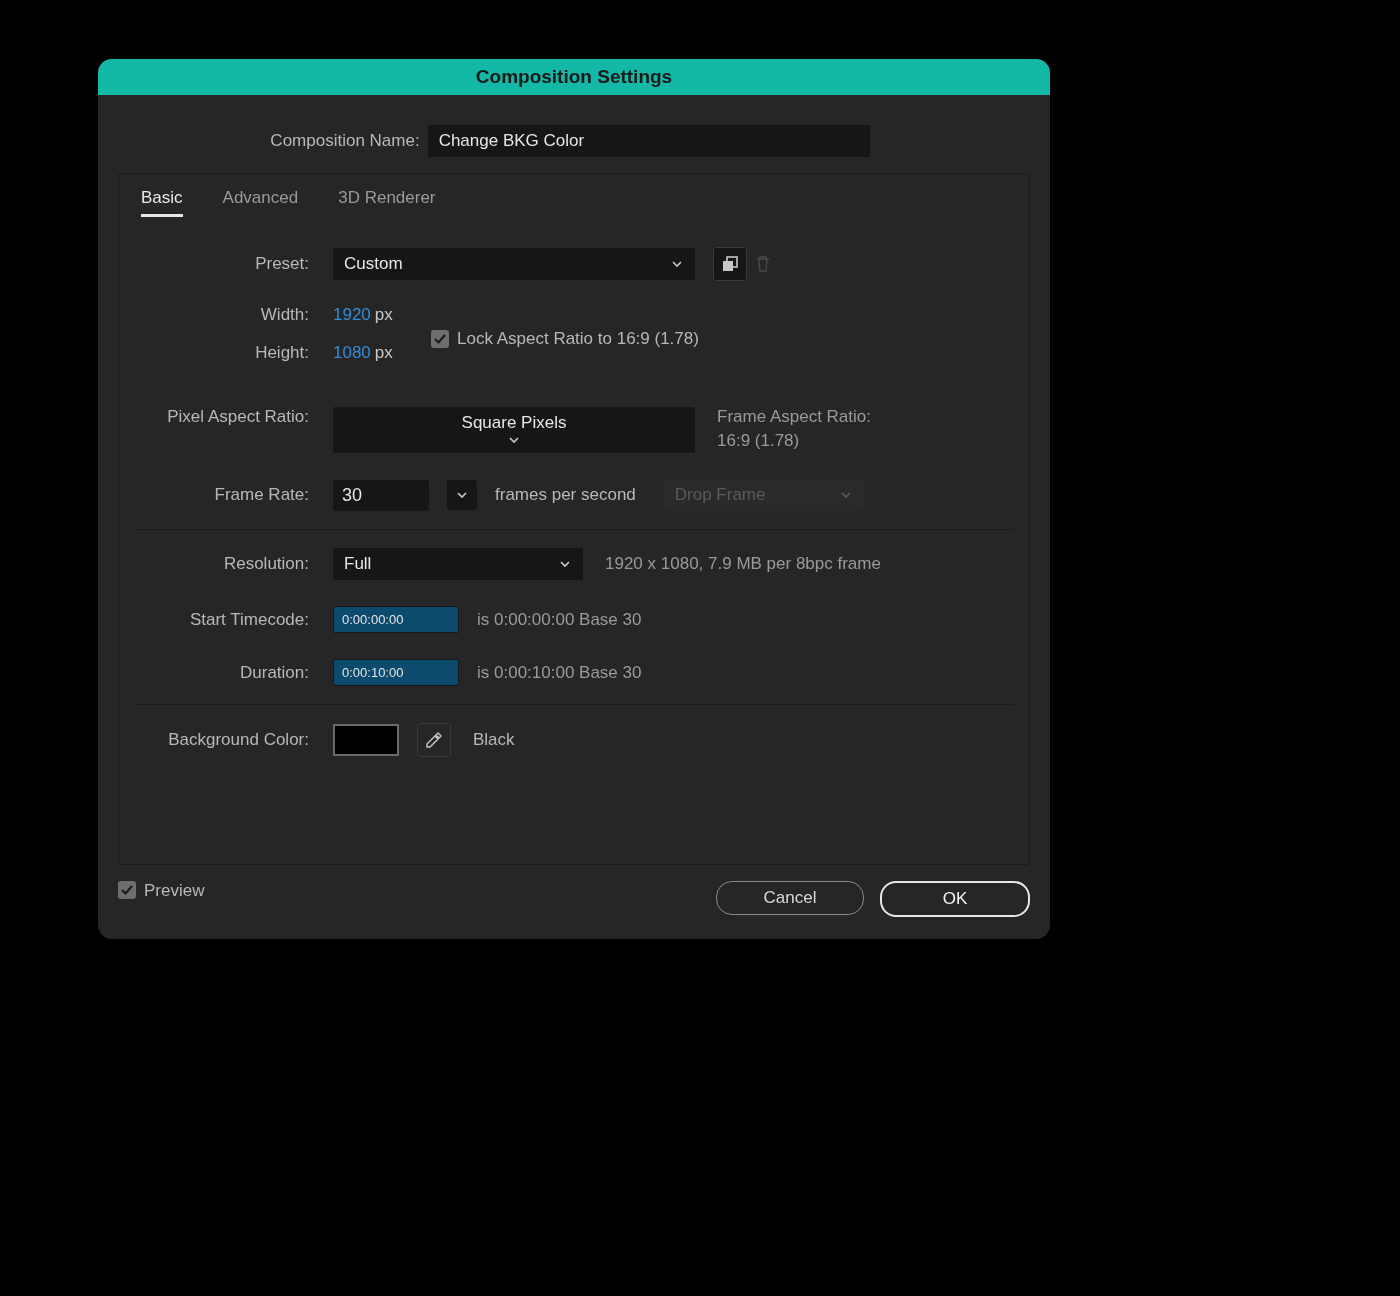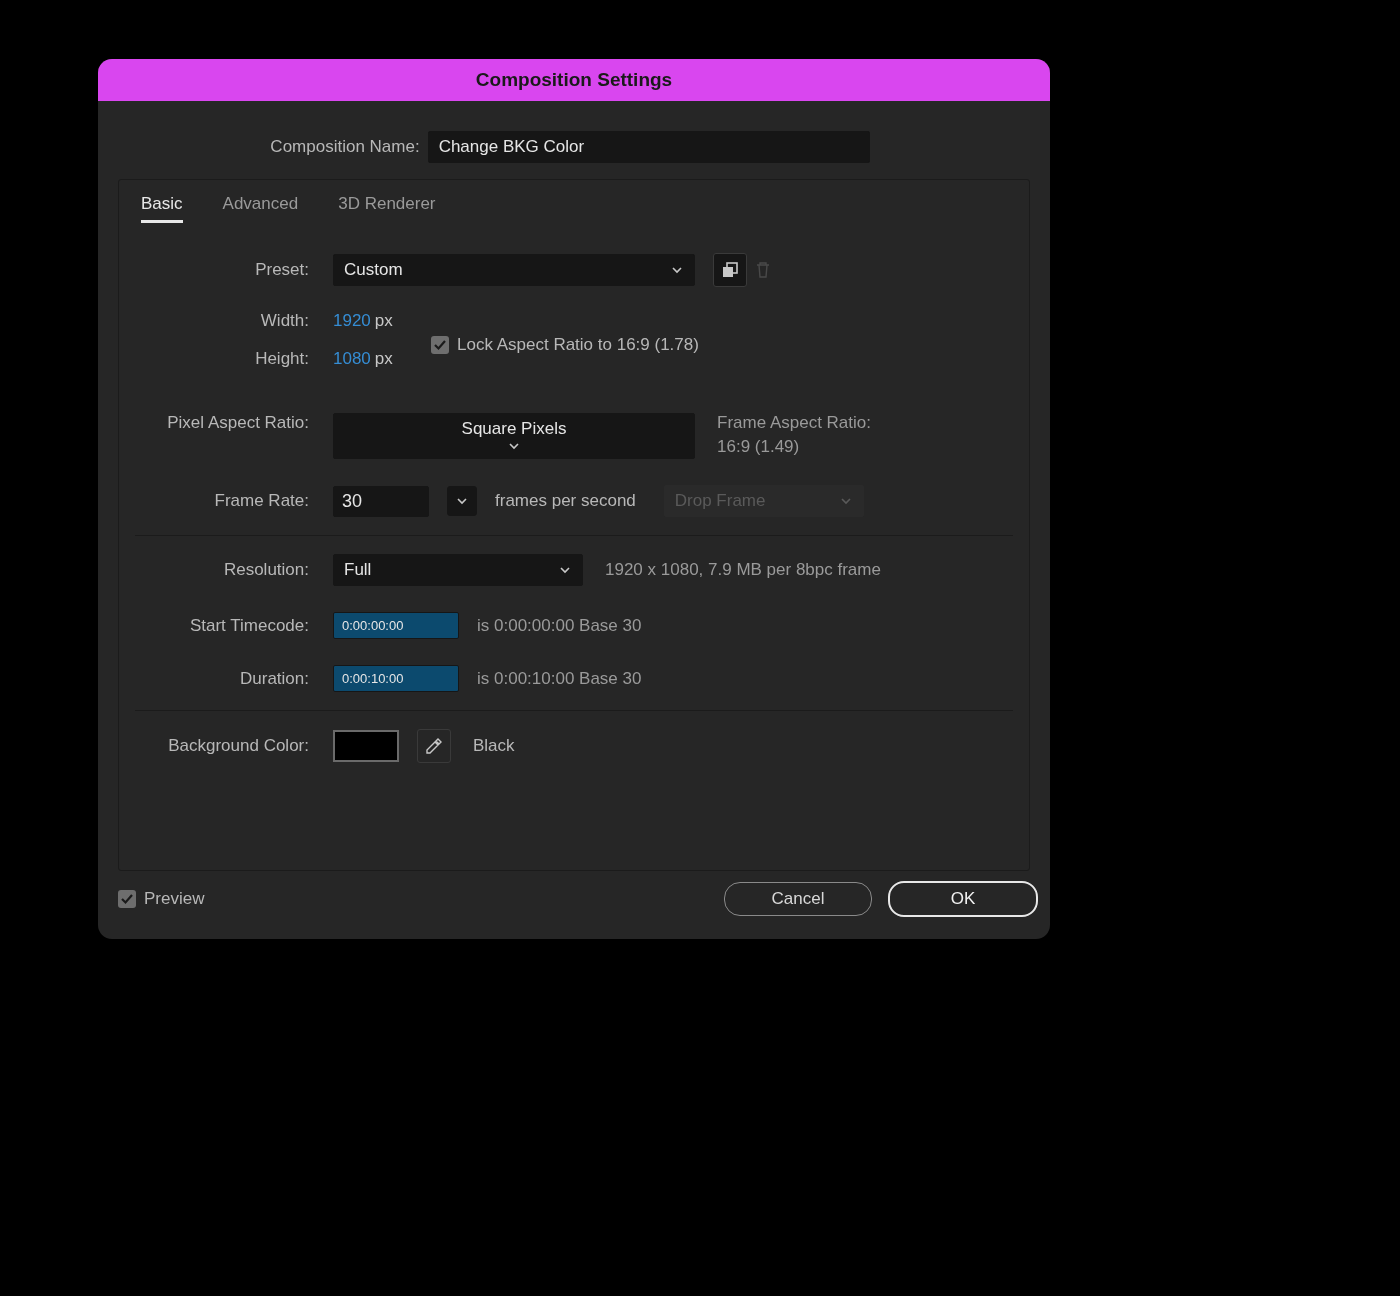--- a/index.html
+++ b/index.html
@@ -18,22 +18,22 @@
     left: 98px;
     top: 59px;
     width: 952px;
     height: 880px;
     background: #262626;
     border-radius: 14px;
     box-shadow: 0 20px 60px rgba(0,0,0,0.8);
     overflow: hidden;
   }
   .titlebar {
-    height: 42px;
-    background: #d946ef;
+    height: 36px;
+    background: #14b8a6;
     display: flex;
     align-items: center;
     justify-content: center;
     font-weight: 700;
     color: #1a1a1a;
     font-size: 19px;
   }
   .name-row {
     display: flex;
     align-items: center;
@@ -191,24 +191,23 @@
     border: 1px solid #3a3a3a;
     border-radius: 3px;
     display: inline-flex;
     align-items: center;
     justify-content: center;
     cursor: pointer;
   }
   .footer {
     position: absolute;
     left: 20px;
-    right: 12px;
+    right: 20px;
     bottom: 22px;
     display: flex;
-    align-items: center;
   }
   .btn {
     width: 146px;
     height: 32px;
     border: 1.5px solid #8a8a8a;
     border-radius: 16px;
     background: transparent;
     color: #d8d8d8;
     font-size: 17px;
     display: inline-flex;
@@ -300,21 +299,21 @@
       <div class="select" style="width:340px;flex-direction:column;">
         <span>Square Pixels</span>
         <span class="chev">
           <svg viewBox="0 0 12 12">
               <path d="M2 4 L6 8 L10 4" fill="none" stroke="#c8c8c8" stroke-width="1.6"></path>
             </svg>
         </span>
       </div>
       <div class="mid-col" style="margin-left:22px;">
         <span class="info-text">Frame Aspect Ratio:</span>
-        <span class="info-text" style="margin-top:4px;">16:9 (1.49)</span>
+        <span class="info-text" style="margin-top:4px;">16:9 (1.78)</span>
       </div>
     </div>
 
     <div class="row" style="margin-top:14px;">
       <span class="lbl">Frame Rate:</span>
       <input class="small-input" value="30" style="">
       <div style="width:18px;"></div>
       <span class="icon-btn" style="width:28px;height:28px;border:1px solid #161616;background:#161616;">
         <svg width="12" height="12" viewBox="0 0 12 12">
             <path d="M2 4 L6 8 L10 4" fill="none" stroke="#c8c8c8" stroke-width="1.6"></path>

